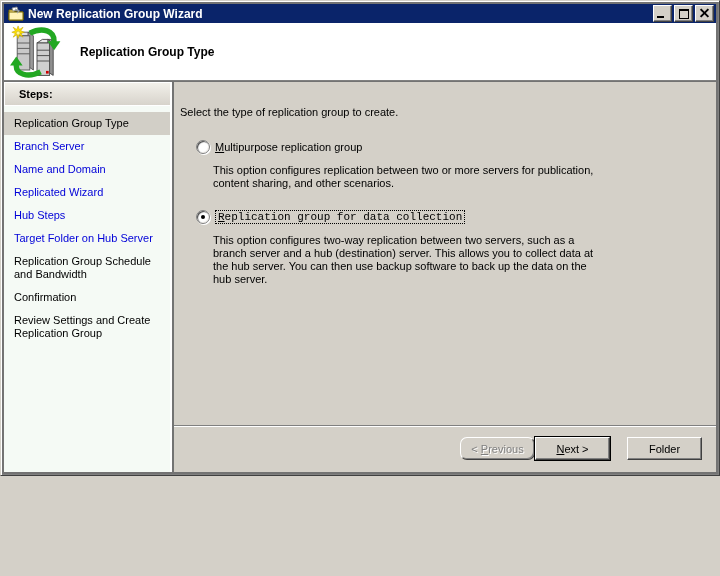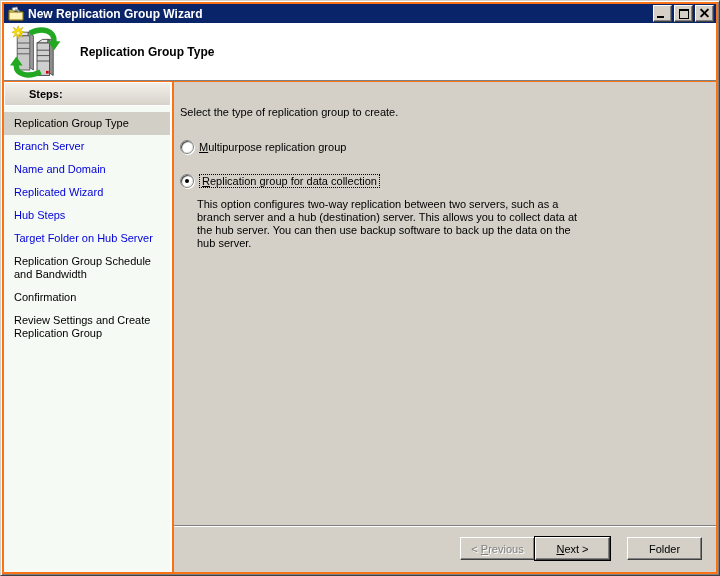--- a/index.html
+++ b/index.html
@@ -2,22 +2,22 @@
 <html><head>
 <meta charset="utf-8">
 <style>
   html,body{margin:0;padding:0;}
   body{
     width:720px;height:576px;overflow:hidden;
     font-family:"Liberation Sans","DejaVu Sans",sans-serif;
     font-size:11px;color:#000;background:#d4d0c8;
   }
   .window{
-    position:relative;width:720px;height:576px;box-sizing:border-box;
-    background:#f97316;
+    position:relative;width:720px;height:476px;box-sizing:border-box;
+    background:#737373;
     border:1px solid;border-color:#d4d0c8 #404040 #404040 #d4d0c8;
     box-shadow:inset 1px 1px 0 #ffffff, inset -1px -1px 0 #808080;
   }
   
   .titlebar{
     position:absolute;top:3px;left:3px;right:3px;height:19px;
     background:#0a246a;display:flex;align-items:center;
     color:#fff;font-weight:bold;font-size:12px;
     padding:0 2px;box-sizing:border-box;
   }
@@ -45,72 +45,72 @@
     display:flex;align-items:center;box-sizing:border-box;
   }
   .header .hdr-icon{width:54px;height:54px;margin-left:6px;flex:0 0 auto;}
   .header .hdr-title{font-size:12px;font-weight:bold;margin-left:16px;}
   
   .steps{
     position:absolute;top:81px;left:3px;width:168px;bottom:3px;
     background:#f5faf5;border-right:2px solid #ffffff;box-sizing:border-box;
   }
   .steps-header{
-    height:24px;line-height:23px;font-weight:bold;padding-left:24px;
+    height:24px;line-height:23px;font-weight:bold;padding-left:14px;
     background:linear-gradient(#f2f0ea,#d7d3cb);
     border:1px solid #ffffff;border-right:none;
     box-sizing:border-box;margin-bottom:6px;
   }
   .step{
     padding:5px 6px 5px 10px;line-height:13px;cursor:default;
   }
   .step.current{background:#d2cfc7;color:#000;}
   .step.link{color:#0000d8;cursor:pointer;}
   .step.future{color:#000;}
   
   .content{
     position:absolute;top:81px;left:173px;right:3px;bottom:3px;
     background:#d4d0c8;box-sizing:border-box;
   }
   .prompt{margin:24px 0 0 6px;}
-  .option{margin:0;}
+  .option{margin:16px;}
   .opt-row{display:flex;align-items:center;margin-left:6px;}
   .opt-row.first{margin-top:22px;}
   .opt-row.second{margin-top:20px;}
   .radio{
     width:12px;height:12px;border-radius:50%;background:#fff;flex:0 0 auto;
     border:1px solid #808080;
     box-shadow:inset 1px 1px 1px #404040, inset -1px -1px 0 #f4f2ef, 1px 1px 0 #ffffff;
     position:relative;margin-right:5px;
   }
   .radio.selected:after{
     content:"";position:absolute;left:4px;top:4px;width:4px;height:4px;
     border-radius:50%;background:#000;
   }
   .opt-label{white-space:nowrap;}
-  .opt-label.focused{border:1px dotted #000;padding:0 2px;}
+  .opt-label.focused{border:1px dotted #000;padding:0 2px;font-family:Liberation Mono, monospace;}
   .opt-desc{
     margin:10px 0 0 23px;width:384px;line-height:13px;
   }
   
   .footer{
     position:absolute;left:173px;right:3px;bottom:3px;height:47px;
     border-top:1px solid #808080;box-shadow:inset 0 1px 0 #ffffff;
     background:#d4d0c8;display:flex;align-items:flex-start;
     justify-content:flex-end;padding-top:11px;box-sizing:border-box;
   }
   .btn{
     width:75px;height:23px;background:#d4d0c8;font-size:11px;
     font-family:"Liberation Sans","DejaVu Sans",sans-serif;
     border:1px solid;border-color:#ffffff #404040 #404040 #ffffff;
     box-shadow:inset -1px -1px 0 #808080;
     display:flex;align-items:center;justify-content:center;box-sizing:border-box;
   }
   .btn.default{box-shadow:inset -1px -1px 0 #808080, 0 0 0 1px #000000;}
-  .btn.disabled{color:#808080;text-shadow:1px 1px 0 #ffffff;}
+  .btn.disabled{color:#808080;text-shadow:1px 1px 0 #ffffff;border-radius:7px;}
   .btn + .btn{margin-left:0;}
   .btn.cancel{margin-left:17px;margin-right:14px;}
   u{text-decoration:underline;}
 </style>
 </head>
 <body>
 
 <div class="window">
 
   <div class="titlebar">
@@ -185,20 +185,21 @@
   </div>
 
   <div class="content">
     <div class="prompt">Select the type of replication group to create.</div>
 
     <div class="option">
       <div class="opt-row first">
         <span class="radio"></span>
         <span class="opt-label"><u>M</u><span>ultipurpose replication group</span></span>
       </div>
+      <div class="opt-desc">This option configures replication between two or more servers for publication, content sharing, and other scenarios.</div>
     </div>
 
     <div class="option">
       <div class="opt-row second">
         <span class="radio selected"></span>
         <span class="opt-label focused"><u>R</u><span>eplication group for data collection</span></span>
       </div>
       <div class="opt-desc">This option configures two-way replication between two servers, such as a branch server and a hub (destination) server. This allows you to collect data at the hub server. You can then use backup software to back up the data on the hub server.</div>
     </div>
   </div>

